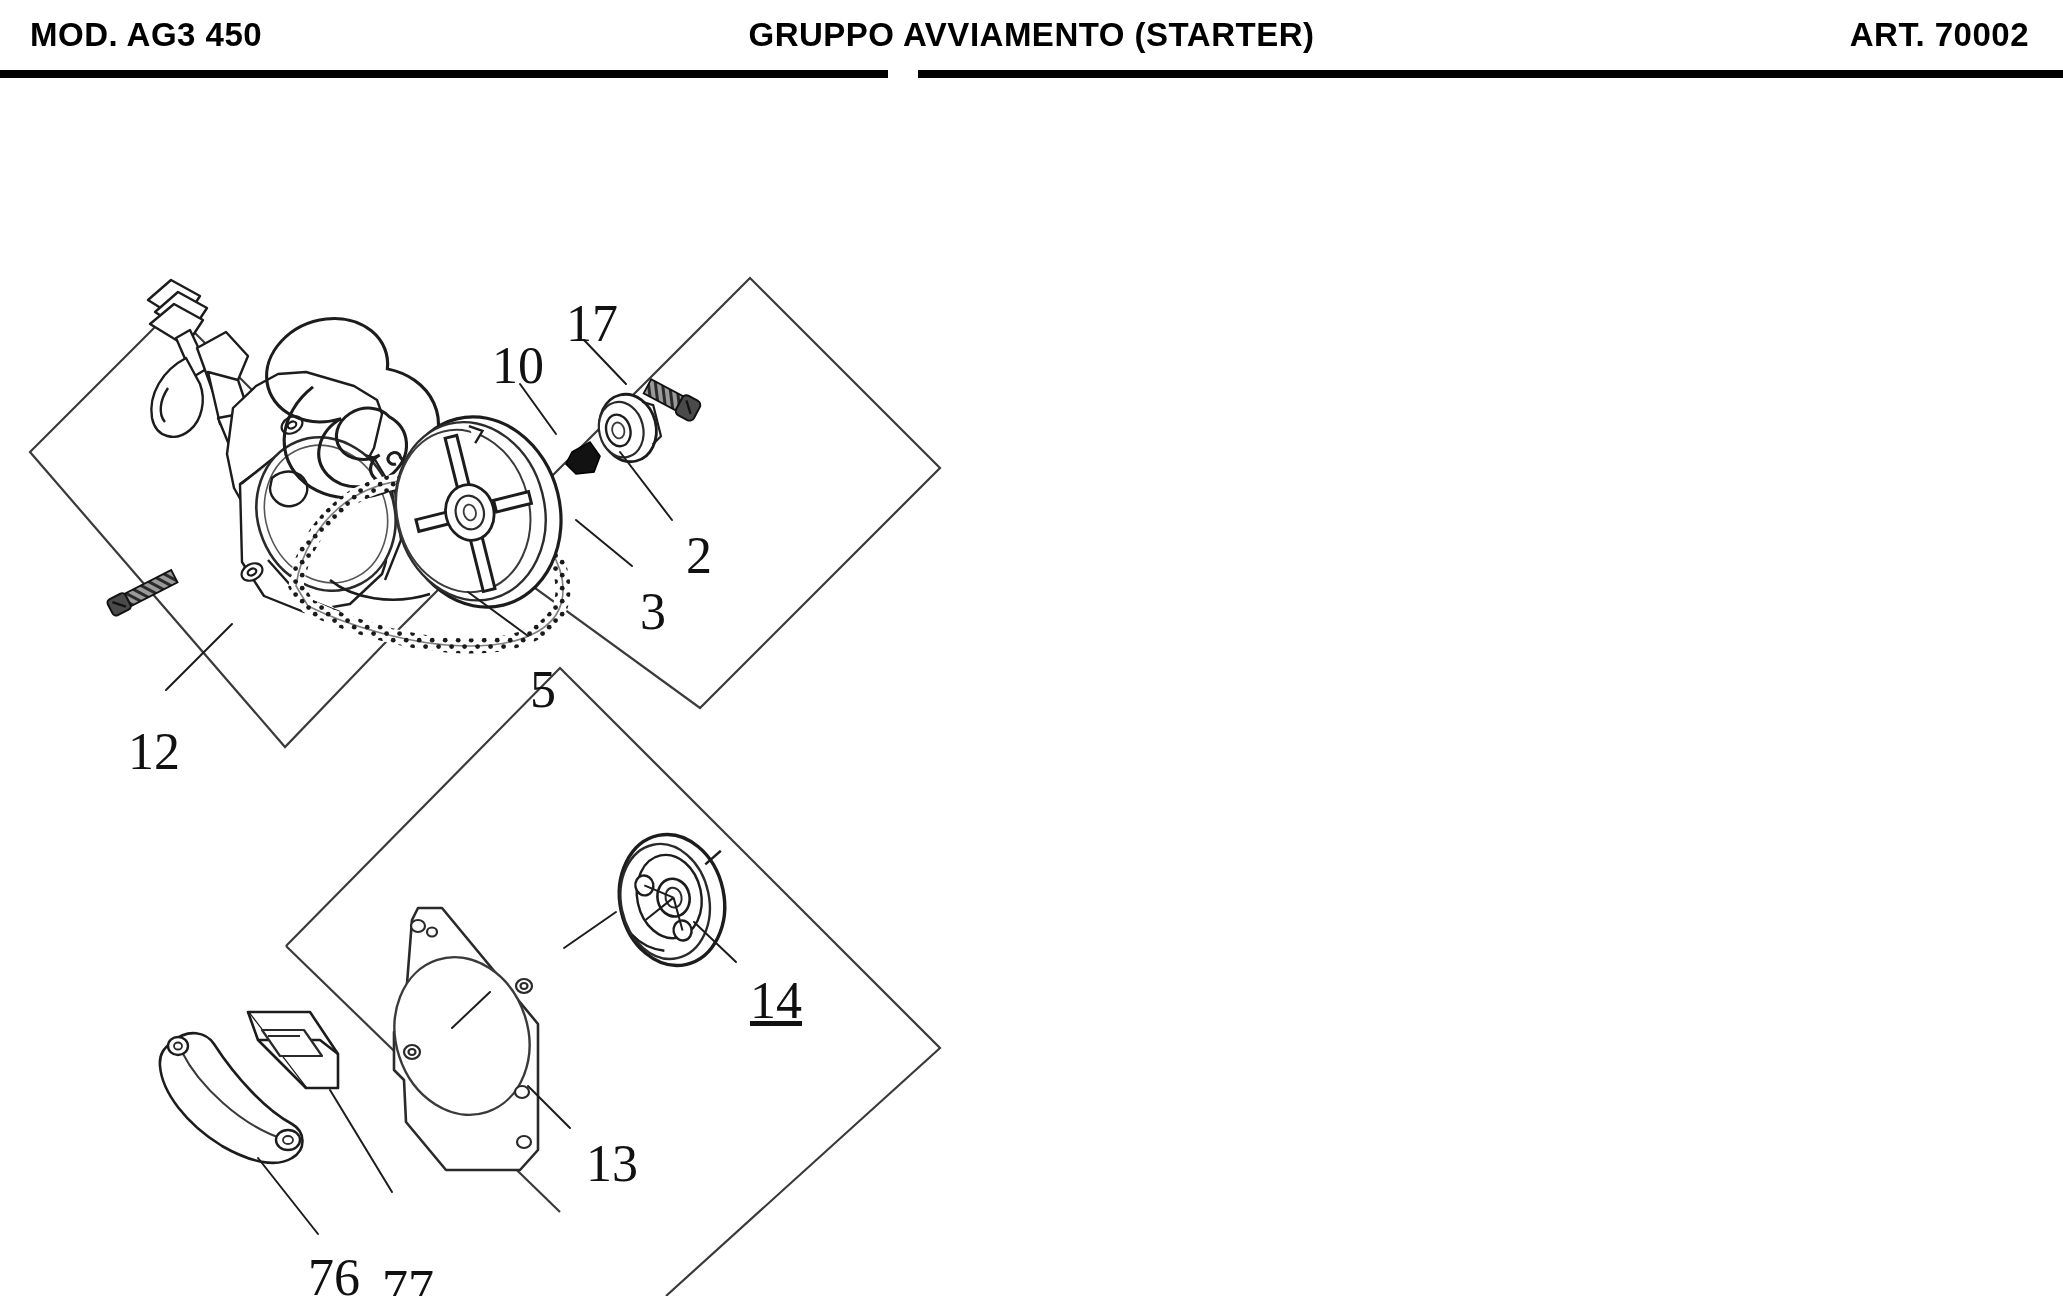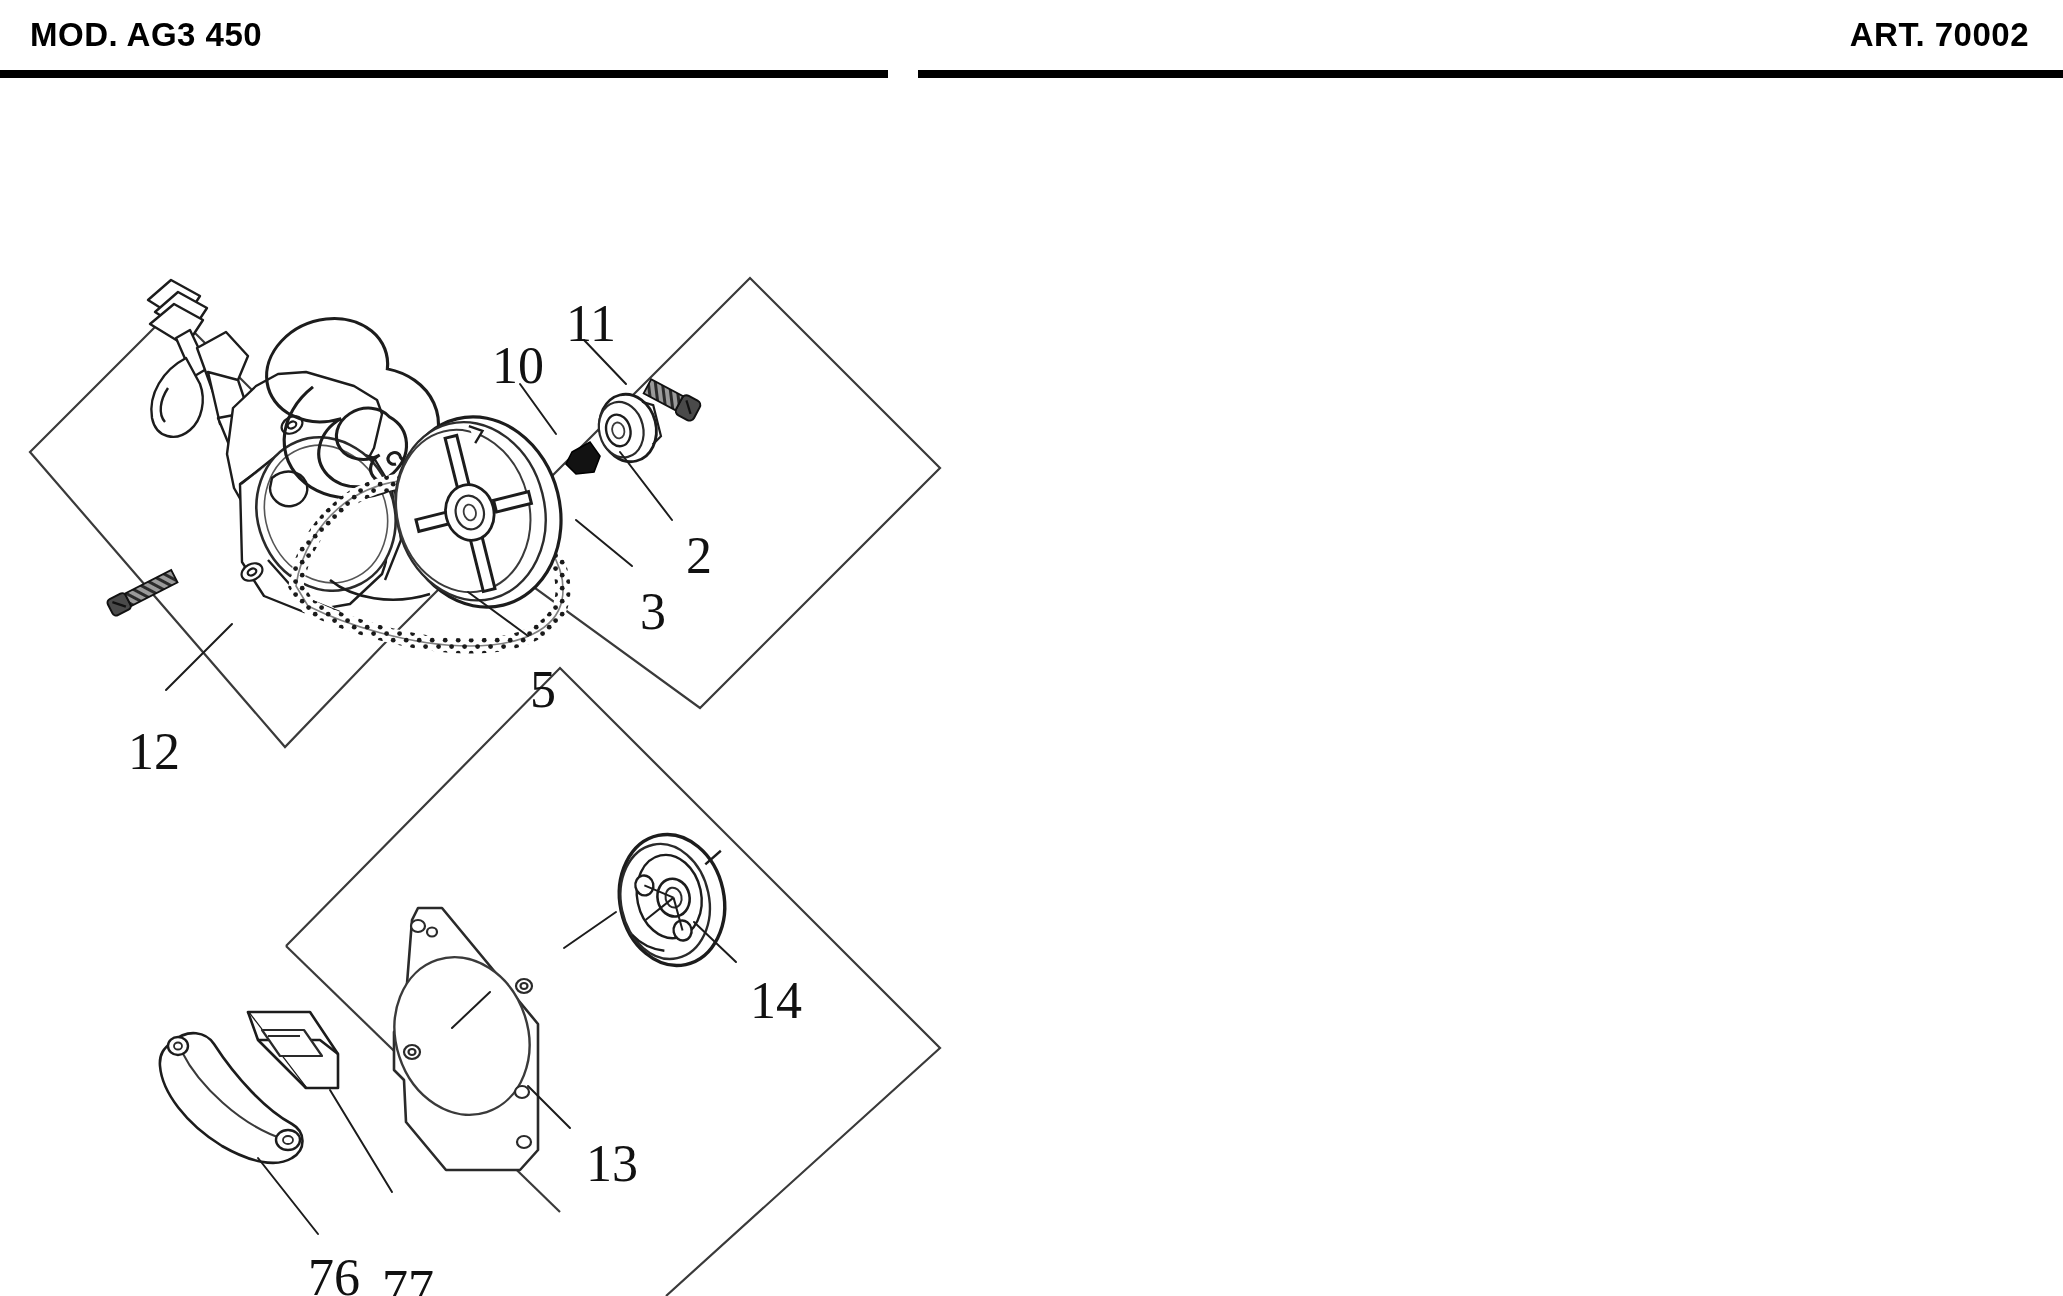--- a/index.html
+++ b/index.html
@@ -64,20 +64,21 @@
     user-select: none;
   }
 </style>
 </head>
 <body>
 
 <div id="page">
 
   <div class="hdr-text" id="hdr-model">MOD. AG3 450</div>
 
+  <div class="hdr-text" id="hdr-title">GRUPPO AVVIAMENTO  (STARTER)</div>
 
   <div class="hdr-text" id="hdr-art">ART. 70002</div>
 
   <div class="rule" id="rule-left"></div>
   <div class="rule" id="rule-right"></div>
 
   <svg id="artwork" viewBox="0 0 2063 1296" xmlns="http://www.w3.org/2000/svg">
     <defs>
       <pattern id="ropeTex" width="13" height="13" patternUnits="userSpaceOnUse">
         <rect width="13" height="13" fill="#ffffff"></rect>
@@ -324,24 +325,24 @@
       <path d="M 570,1128 L 528,1086"></path>
 
       <path d="M 452,1028 L 490,992"></path>
 
       <path d="M 392,1192 L 330,1090"></path>
 
       <path d="M 318,1234 L 258,1158"></path>
     </g>
   </svg>
 
-  <div class="callout" style="left:566px; top:298px;">11</div>
+  <div class="callout" style="left:566px; top:298px;">17</div>
   <div class="callout" style="left:492px; top:340px;">10</div>
   <div class="callout" style="left:686px; top:530px;">2</div>
   <div class="callout" style="left:640px; top:586px;">3</div>
   <div class="callout" style="left:530px; top:664px;">5</div>
   <div class="callout" style="left:128px; top:706px;margin-top:20px;">12</div>
-  <div class="callout" style="left:750px; top:975px;">14</div>
+  <div class="callout" style="left:750px; top:975px;text-decoration:underline;">14</div>
   <div class="callout" style="left:586px; top:1138px;">13</div>
   <div class="callout" style="left:382px; top:1263px;">77</div>
   <div class="callout" style="left:308px; top:1252px;">76</div>
 
 </div>
 
 </body></html>

